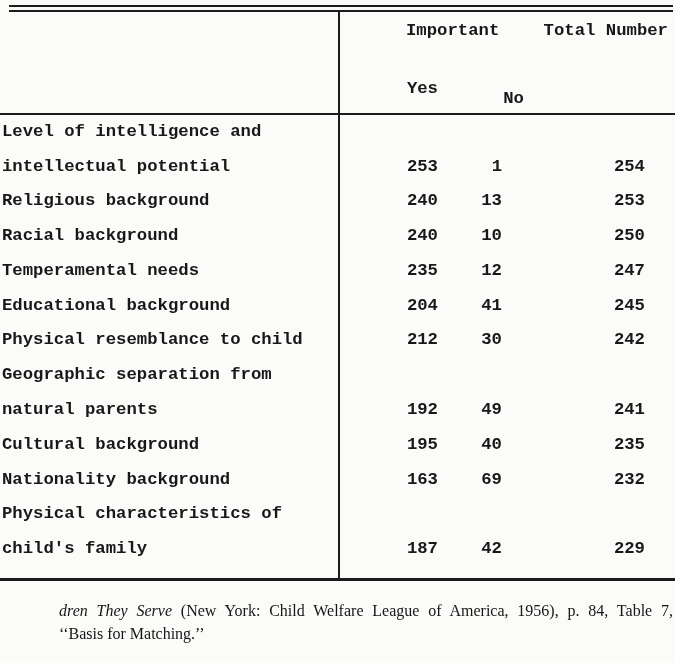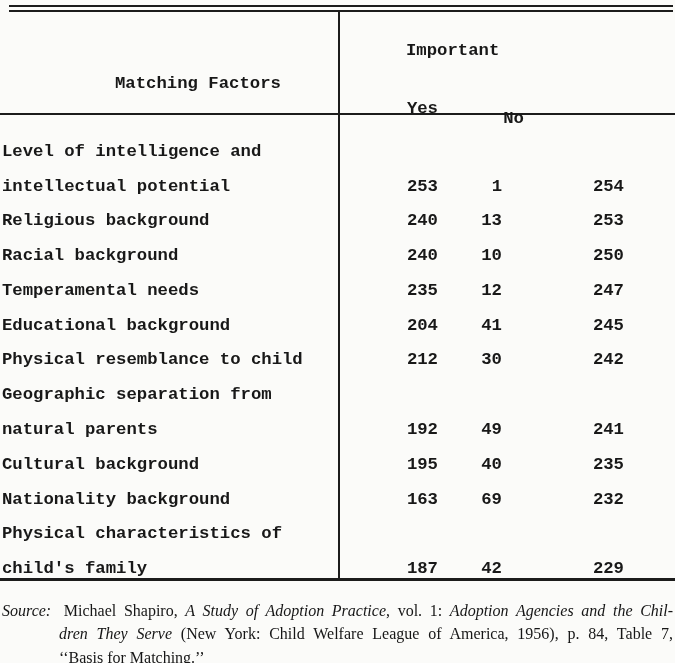--- a/index.html
+++ b/index.html
@@ -3,35 +3,35 @@
 <meta charset="utf-8">
 <style>
   html,body { margin:0; padding:0; background:#ffffff; }
   .page {
     position:relative; width:675px; height:663px;
     background:#fbfbf9; overflow:hidden; color:#181818;
   }
   
   .mono {
     font-family:"Liberation Mono", "DejaVu Sans Mono", monospace;
-    font-weight:700; font-size:17.3px; color:#181818; white-space:pre;margin-top:20px;
+    font-weight:700; font-size:17.3px; color:#181818; white-space:pre;
   }
   .rule { position:absolute; background:#1c1c1c; }
   .hdr { position:absolute; }
   .ra { text-align:right; }
   #tbody { position:absolute; left:0; top:114px; width:675px; }
   .bline { position:relative; height:34.77px; }
   .bline span {
     position:absolute; top:0; height:100%;
     display:flex; align-items:center;
   }
   .bl-factor { left:2px; }
   .bl-yes   { left:348px; width:90px;  justify-content:flex-end; }
   .bl-no    { left:442px; width:60px;  justify-content:flex-end; }
-  .bl-total { left:519px; width:105px; justify-content:flex-end; }
+  .bl-total { left:540px; width:105px; justify-content:flex-end; }
   
   .source {
     position:absolute; left:2px; top:599px; width:671px;
     font-family:"Liberation Serif", "DejaVu Serif", serif;
     font-size:16px; line-height:23.3px; color:#161616;
   }
   .jl { text-align:justify; text-align-last:justify; }
   .ind { padding-left:57px; }
   .it { font-style:italic; }
   .src-label { margin-right:5px; }
@@ -41,25 +41,24 @@
 
 <div class="page">
 
   <div class="rule" style="left:9px;  top:5px;   width:664px; height:2px;"></div>
   <div class="rule" style="left:9px;  top:10px;  width:664px; height:2px;"></div>
   <div class="rule" style="left:0;    top:113px; width:675px; height:2px;"></div>
   <div class="rule" style="left:0;    top:578px; width:675px; height:3px;"></div>
   <div class="rule" style="left:338px;top:10px;  width:2px;   height:570px;"></div>
 
   <div class="hdr mono" style="left:406px; top:21px;">Important</div>
-  <div class="hdr mono" style="left:115px; top:54px;">Matching Factors</div>
+  <div class="hdr mono ra" style="left:500px; top:21px; width:168px;">Total Number</div>
   <div class="hdr mono ra" style="left:348px; top:79px; width:90px;">Yes</div>
   <div class="hdr mono ra" style="left:464px; top:89px; width:60px;">No</div>
 
   <div id="tbody" class="mono"><div class="bline"><span class="bl-factor">Level of intelligence and</span></div><div class="bline"><span class="bl-factor">intellectual potential</span><span class="bl-yes">253</span><span class="bl-no">1</span><span class="bl-total">254</span></div><div class="bline"><span class="bl-factor">Religious background</span><span class="bl-yes">240</span><span class="bl-no">13</span><span class="bl-total">253</span></div><div class="bline"><span class="bl-factor">Racial background</span><span class="bl-yes">240</span><span class="bl-no">10</span><span class="bl-total">250</span></div><div class="bline"><span class="bl-factor">Temperamental needs</span><span class="bl-yes">235</span><span class="bl-no">12</span><span class="bl-total">247</span></div><div class="bline"><span class="bl-factor">Educational background</span><span class="bl-yes">204</span><span class="bl-no">41</span><span class="bl-total">245</span></div><div class="bline"><span class="bl-factor">Physical resemblance to child</span><span class="bl-yes">212</span><span class="bl-no">30</span><span class="bl-total">242</span></div><div class="bline"><span class="bl-factor">Geographic separation from</span></div><div class="bline"><span class="bl-factor">natural parents</span><span class="bl-yes">192</span><span class="bl-no">49</span><span class="bl-total">241</span></div><div class="bline"><span class="bl-factor">Cultural background</span><span class="bl-yes">195</span><span class="bl-no">40</span><span class="bl-total">235</span></div><div class="bline"><span class="bl-factor">Nationality background</span><span class="bl-yes">163</span><span class="bl-no">69</span><span class="bl-total">232</span></div><div class="bline"><span class="bl-factor">Physical characteristics of</span></div><div class="bline"><span class="bl-factor">child's family</span><span class="bl-yes">187</span><span class="bl-no">42</span><span class="bl-total">229</span></div></div>
 
   <div class="source">
-    <div class="jl"><span class="it src-label">Source:</span> <span>Michael Shapiro,</span> <span class="it">A Study of Adoption Practice</span><span>, vol. 1:</span> <span class="it">Adoption Agencies and the Chil-</span></div>
     <div class="jl ind"><span class="it">dren They Serve</span> <span>(New York: Child Welfare League of America, 1956), p. 84, Table 7,</span></div>
     <div class="ind"><span>‘‘Basis for Matching.’’</span></div>
   </div>
 
 </div>
 
 </body></html>

